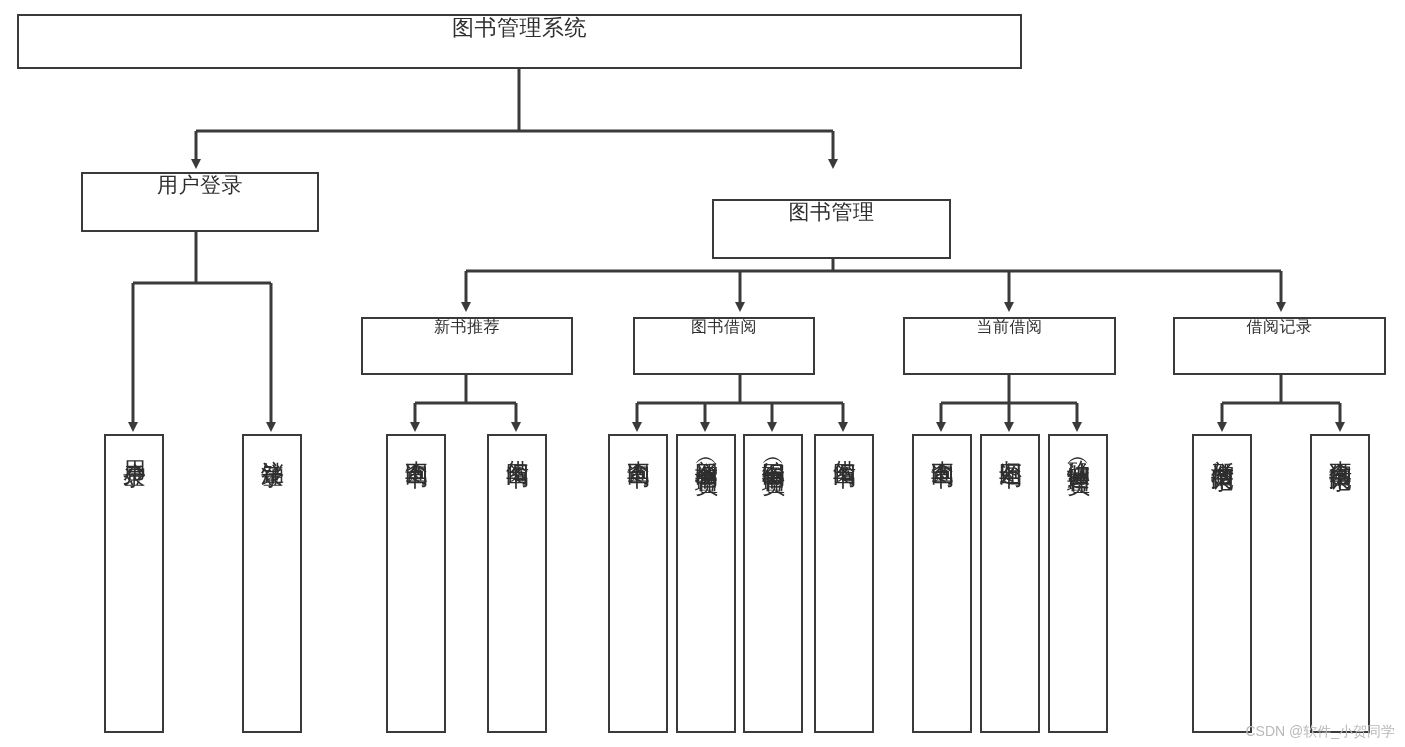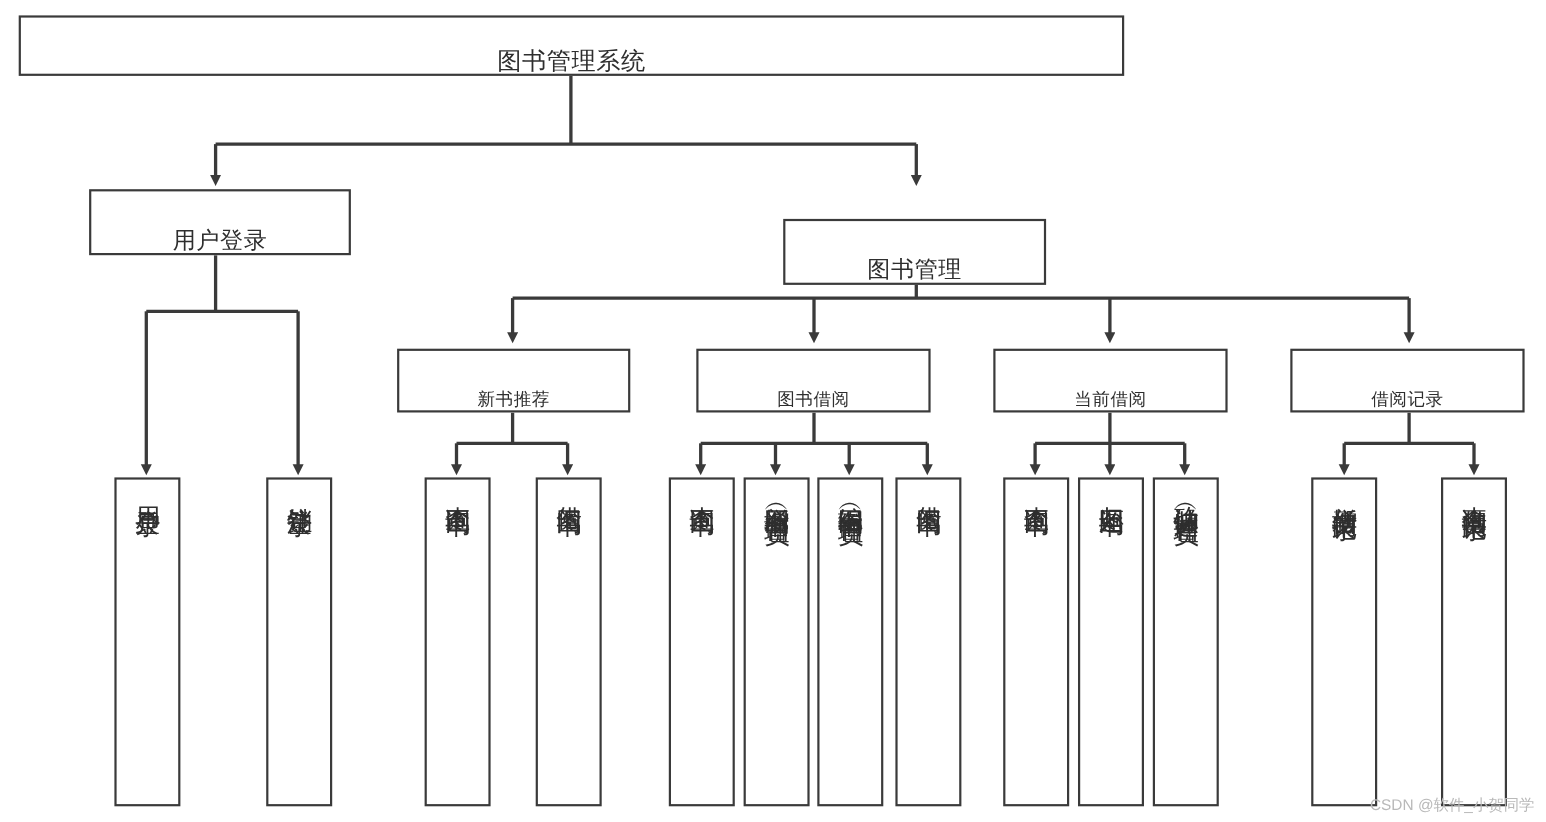--- a/index.html
+++ b/index.html
@@ -20,21 +20,21 @@
     width:1405px;
     height:747px;
     pointer-events:none;
   }
   .node{
     position:absolute;
     box-sizing:border-box;
     border:2.5px solid #3a3a3a;
     background:#ffffff;
     display:flex;
-    align-items:flex-end;
+    align-items:flex-start;
     justify-content:center;
     z-index:2;
   }
   .node .lbl{
     color:#2e2e2e;
     font-size:21px;
     line-height:1.05;
     letter-spacing:0.5px;
     white-space:nowrap;
   }
@@ -130,21 +130,21 @@
   <div class="node lvl1" style="left:81px; top:172px; width:238px; height:60px;">
     <span class="lbl">用户登录</span>
   </div>
   <div class="node lvl1" style="left:712px; top:172px; width:239px; height:60px;margin-top:27px;">
     <span class="lbl">图书管理</span>
   </div>
 
   <div class="node lvl2" style="left:361px; top:317px; width:212px; height:58px;">
     <span class="lbl">新书推荐</span>
   </div>
-  <div class="node lvl2" style="left:633px; top:317px; width:213px; height:58px;">
+  <div class="node lvl2" style="left:633px; top:317px; width:182px; height:58px;">
     <span class="lbl">图书借阅</span>
   </div>
   <div class="node lvl2" style="left:903px; top:317px; width:213px; height:58px;">
     <span class="lbl">当前借阅</span>
   </div>
   <div class="node lvl2" style="left:1173px; top:317px; width:213px; height:58px;font-family:Liberation Serif, serif;">
     <span class="lbl">借阅记录</span>
   </div>
 
   <div class="node leaf" style="left:104px; top:434px; width:60px; height:299px;">

